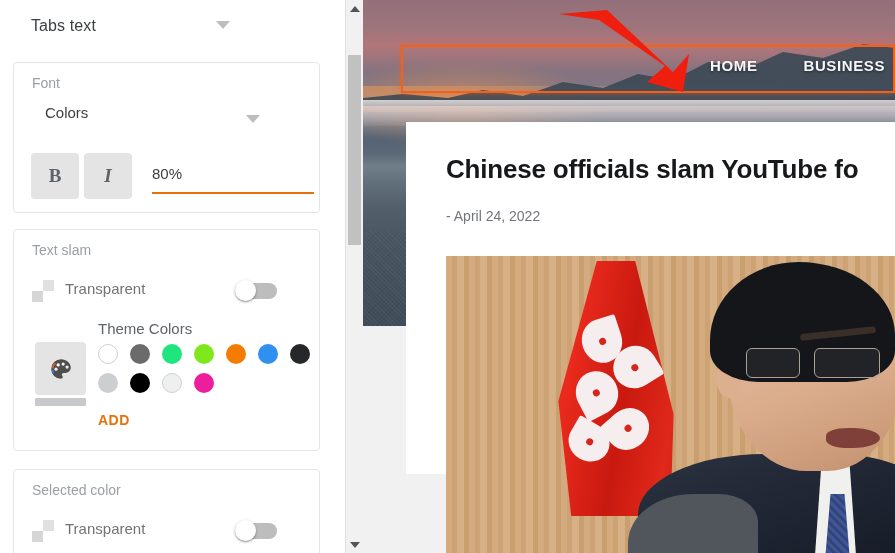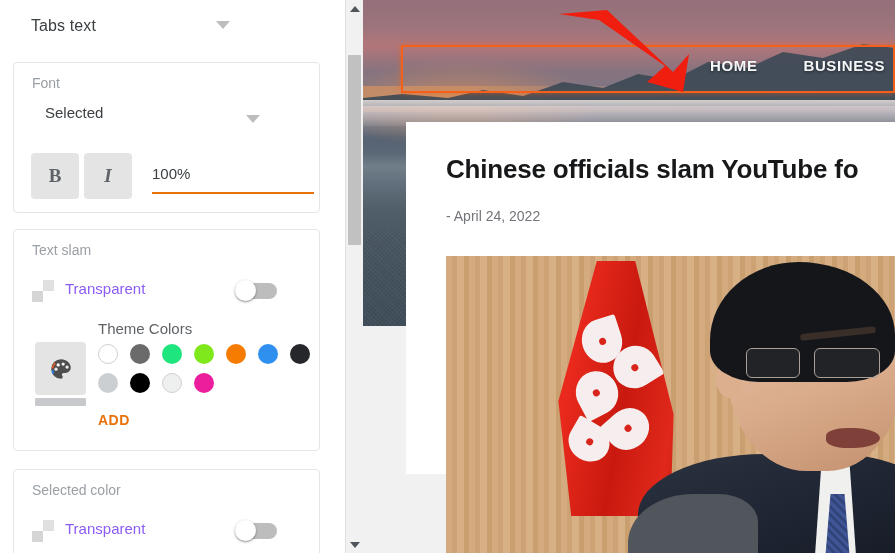--- a/index.html
+++ b/index.html
@@ -105,21 +105,21 @@
     position: absolute; display: block;
     width: 11px; height: 11px;
   }
   .checker-icon i:nth-child(1) { left: 0;    top: 0;    background: #ffffff; }
   .checker-icon i:nth-child(2) { left: 11px; top: 0;    background: #e0e0e0; }
   .checker-icon i:nth-child(3) { left: 0;    top: 11px; background: #d6d6d6; }
   .checker-icon i:nth-child(4) { left: 11px; top: 11px; background: #ffffff; }
 
   .transparent-label {
     position: absolute; left: 51px; top: 3px;
-    font-size: 15px; color: #8b5cf6;
+    font-size: 15px; color: #737373;
   }
   .toggle {
     position: absolute; left: 221px; top: 5px;
     width: 46px; height: 18px;
     cursor: pointer;
   }
   .toggle .track {
     position: absolute; left: 9px; top: 1px;
     width: 33px; height: 16px;
     background: #bdbdbd; border-radius: 9px;
@@ -407,28 +407,28 @@
   <div class="panel">
 
     <div class="section-header">
       <span class="title">Tabs text</span>
       <span class="caret"></span>
     </div>
 
     <div class="card" id="card-font">
       <span class="card-label">Font</span>
 
-      <span class="font-value">Selected</span>
+      <span class="font-value">Colors</span>
       <span class="caret"></span>
 
       <button class="sq-btn" id="btn-bold">B</button>
       <button class="sq-btn" id="btn-italic">I</button>
 
       <div class="size-field">
-        <span class="val">100%</span>
+        <span class="val">80%</span>
         <span class="underline" style="background: rgb(232, 113, 10);"></span>
       </div>
     </div>
 
     <div class="card" id="card-textcolor">
       <span class="card-label">Text slam</span>
 
       <div class="transparent-row">
         <span class="checker-icon">
           <i></i>

